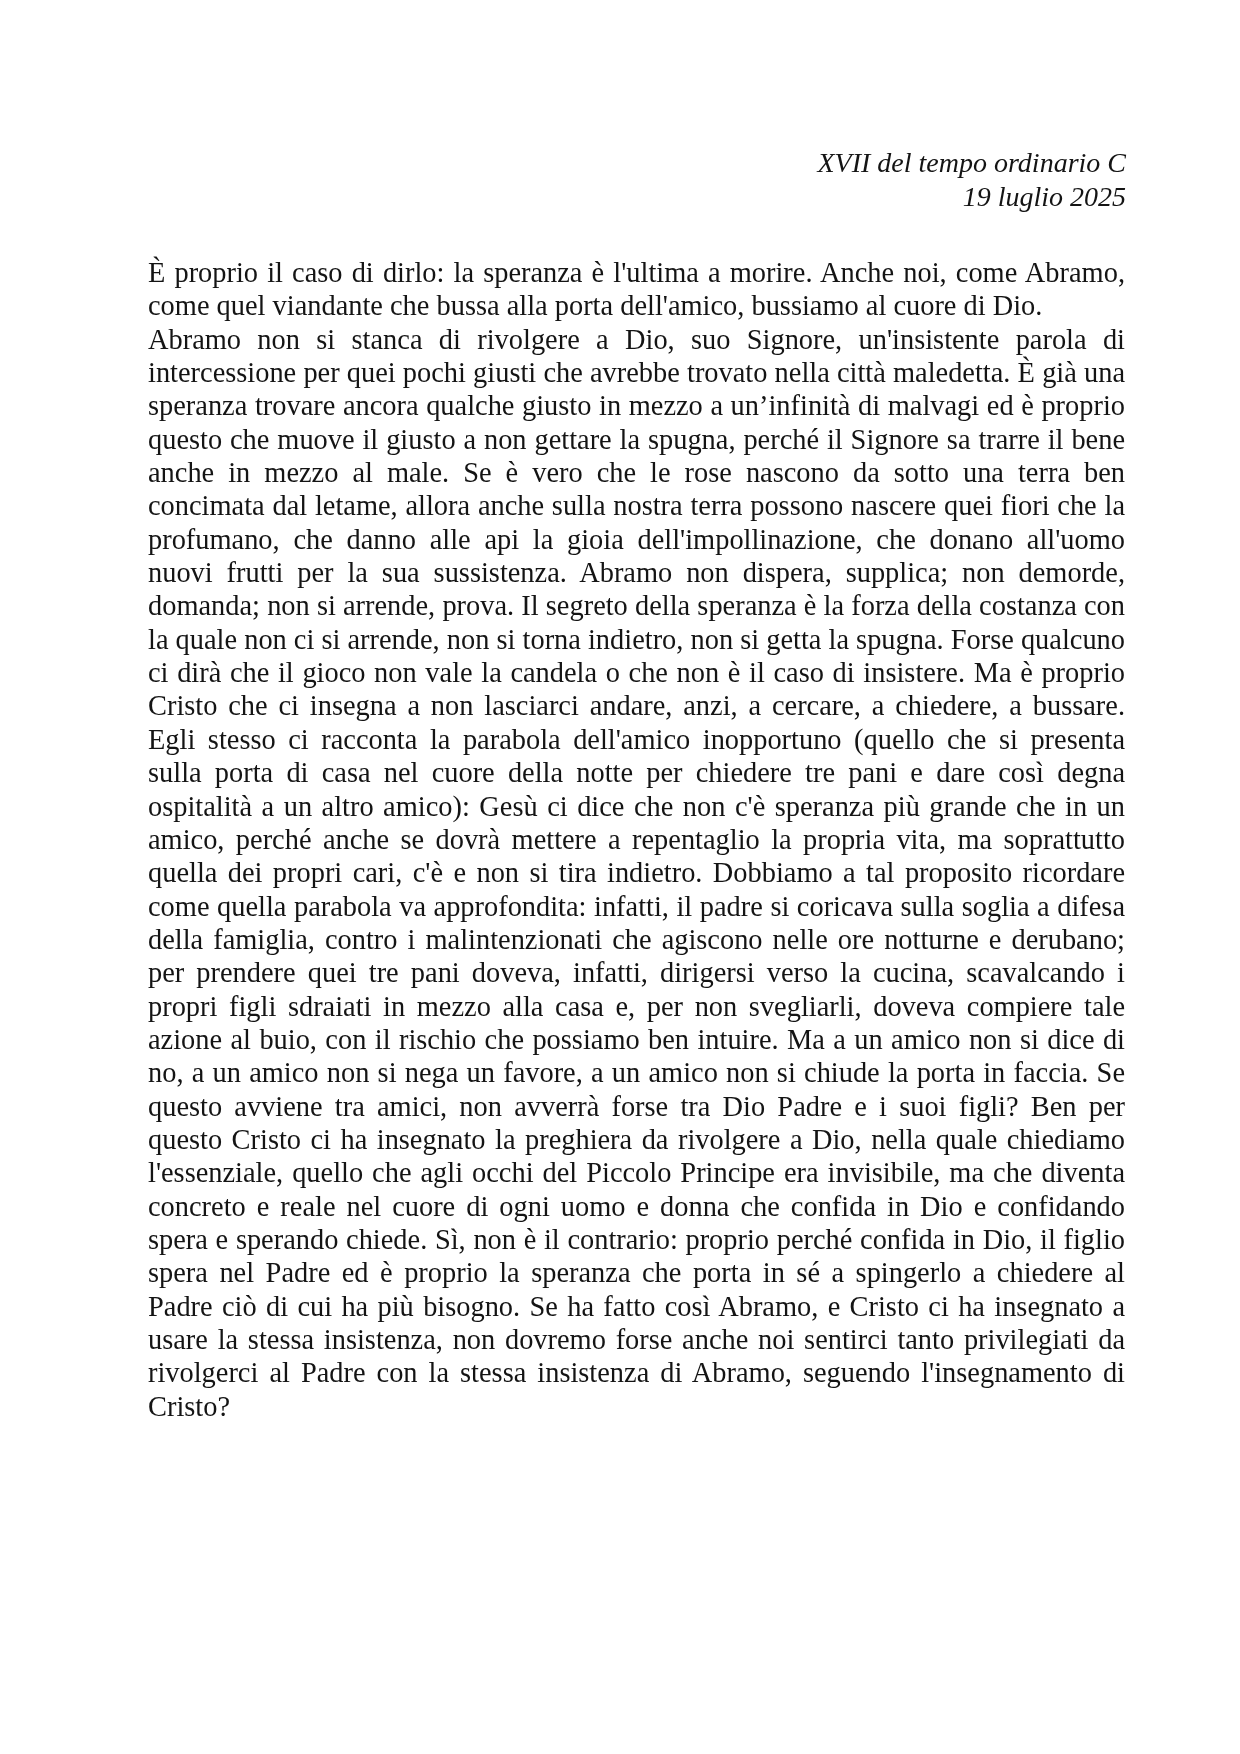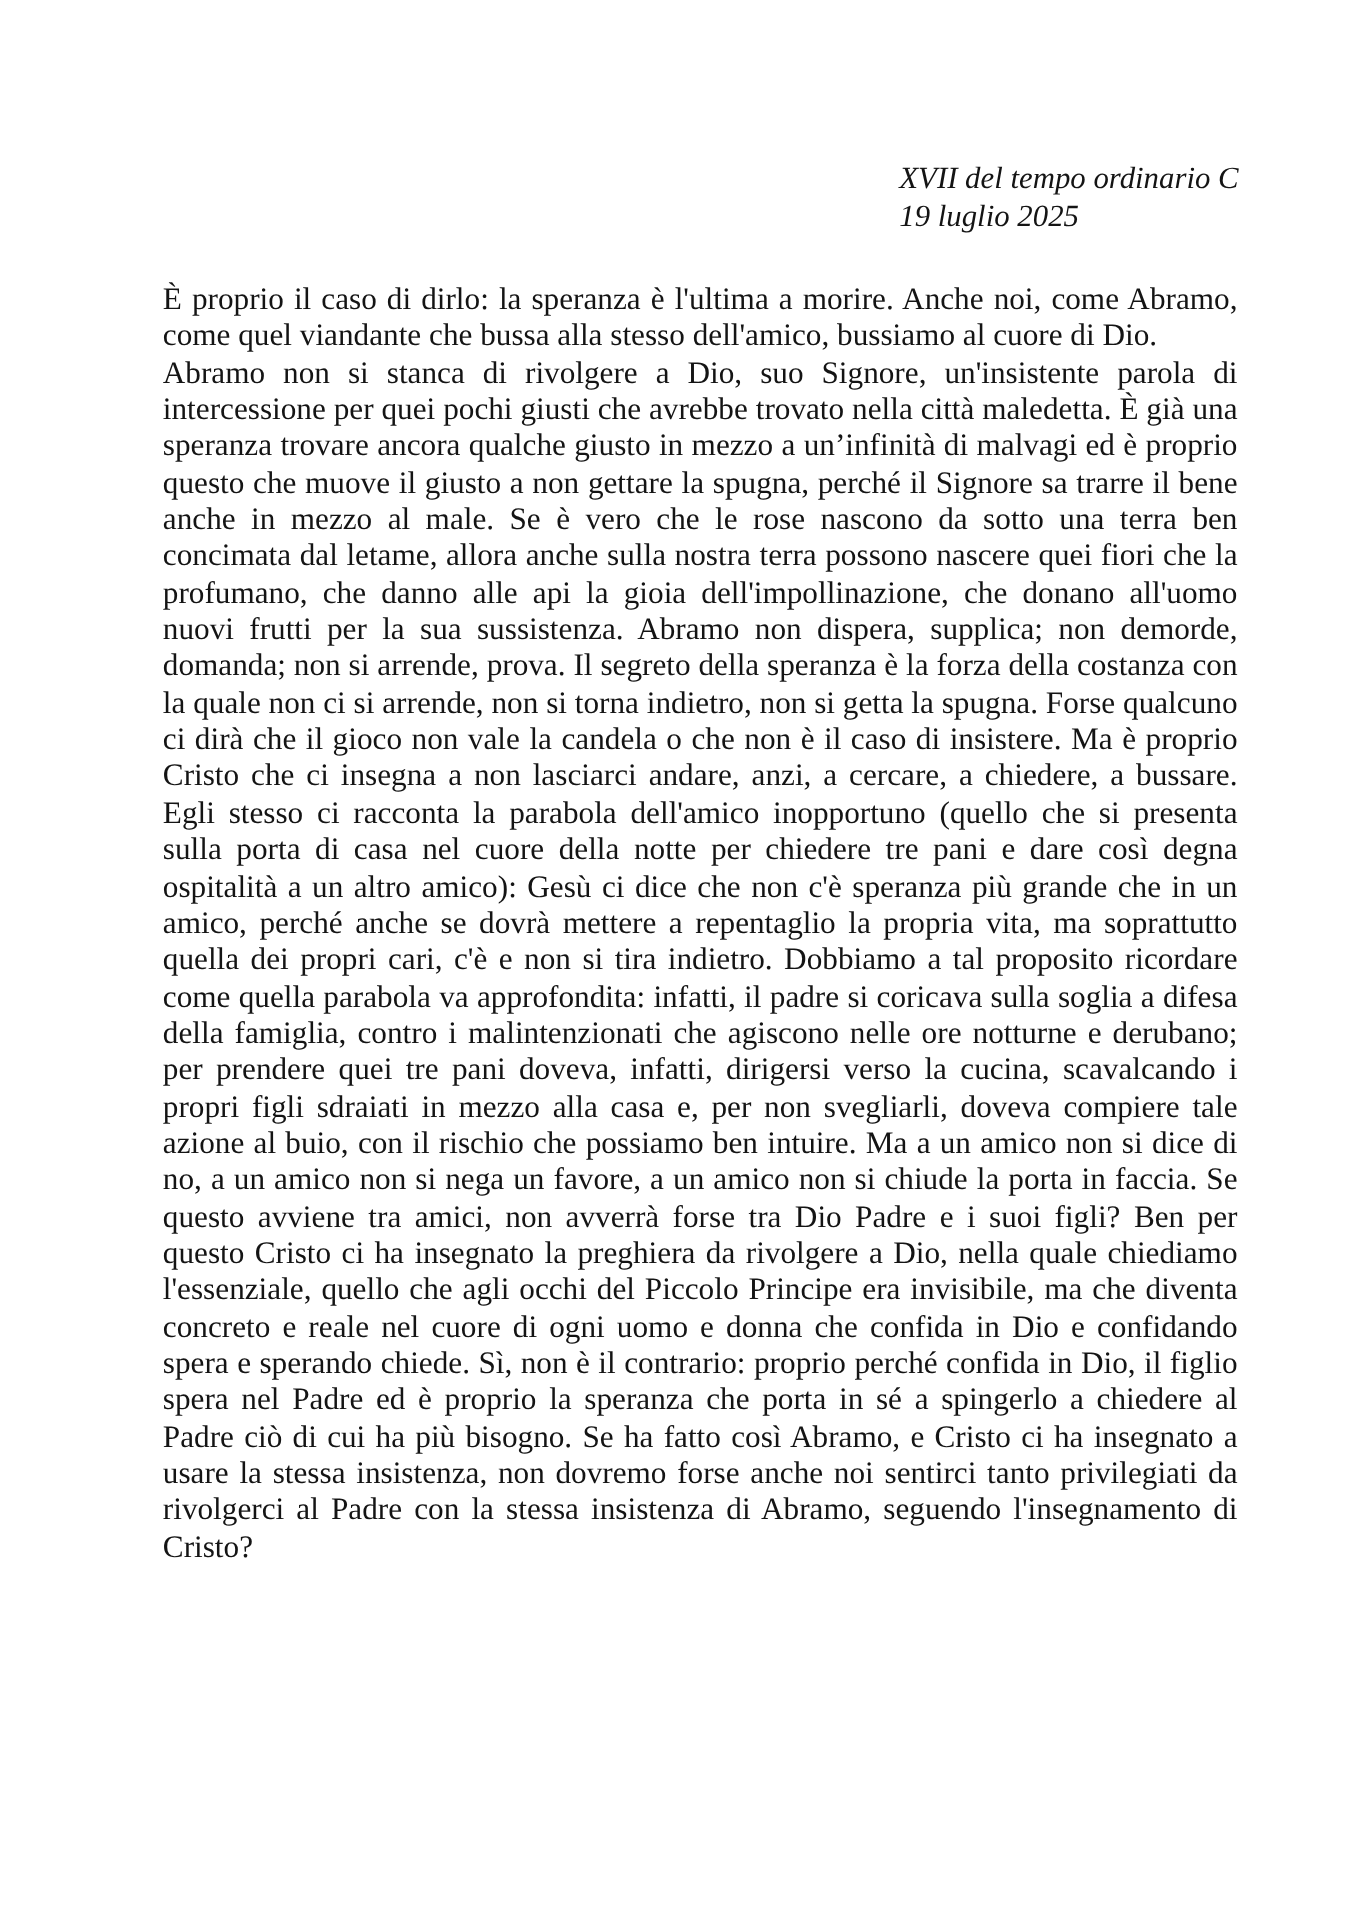--- a/index.html
+++ b/index.html
@@ -20,20 +20,21 @@
       left: 0;
       top: 0;
       width: 1240px;
       height: 1754px;
       background: #ffffff;
     }
     .header {
       position: absolute;
       right: 114px;
       top: 146px;
+      text-align: right;
       font-style: italic;
       font-size: 28px;
       line-height: 34px;
     }
     .header div {
       white-space: nowrap;
     }
     .body-text {
       position: absolute;
       left: 148px;
@@ -52,16 +53,16 @@
 </head>
 <body>
 
 <div class="page">
   <div class="header">
     <div>XVII del tempo ordinario C</div>
     <div>19 luglio 2025</div>
   </div>
 
   <div class="body-text">
-    <p>È proprio il caso di dirlo: la speranza è l'ultima a morire. Anche noi, come Abramo, come quel viandante che bussa alla stesso dell'amico, bussiamo al cuore di Dio.</p>
+    <p>È proprio il caso di dirlo: la speranza è l'ultima a morire. Anche noi, come Abramo, come quel viandante che bussa alla porta dell'amico, bussiamo al cuore di Dio.</p>
     <p>Abramo non si stanca di rivolgere a Dio, suo Signore, un'insistente parola di intercessione per quei pochi giusti che avrebbe trovato nella città maledetta. È già una speranza trovare ancora qualche giusto in mezzo a un’infinità di malvagi ed è proprio questo che muove il giusto a non gettare la spugna, perché il Signore sa trarre il bene anche in mezzo al male. Se è vero che le rose nascono da sotto una terra ben concimata dal letame, allora anche sulla nostra terra possono nascere quei fiori che la profumano, che danno alle api la gioia dell'impollinazione, che donano all'uomo nuovi frutti per la sua sussistenza. Abramo non dispera, supplica; non demorde, domanda; non si arrende, prova. Il segreto della speranza è la forza della costanza con la quale non ci si arrende, non si torna indietro, non si getta la spugna. Forse qualcuno ci dirà che il gioco non vale la candela o che non è il caso di insistere. Ma è proprio Cristo che ci insegna a non lasciarci andare, anzi, a cercare, a chiedere, a bussare. Egli stesso ci racconta la parabola dell'amico inopportuno (quello che si presenta sulla porta di casa nel cuore della notte per chiedere tre pani e dare così degna ospitalità a un altro amico): Gesù ci dice che non c'è speranza più grande che in un amico, perché anche se dovrà mettere a repentaglio la propria vita, ma soprattutto quella dei propri cari, c'è e non si tira indietro. Dobbiamo a tal proposito ricordare come quella parabola va approfondita: infatti, il padre si coricava sulla soglia a difesa della famiglia, contro i malintenzionati che agiscono nelle ore notturne e derubano; per prendere quei tre pani doveva, infatti, dirigersi verso la cucina, scavalcando i propri figli sdraiati in mezzo alla casa e, per non svegliarli, doveva compiere tale azione al buio, con il rischio che possiamo ben intuire. Ma a un amico non si dice di no, a un amico non si nega un favore, a un amico non si chiude la porta in faccia. Se questo avviene tra amici, non avverrà forse tra Dio Padre e i suoi figli? Ben per questo Cristo ci ha insegnato la preghiera da rivolgere a Dio, nella quale chiediamo l'essenziale, quello che agli occhi del Piccolo Principe era invisibile, ma che diventa concreto e reale nel cuore di ogni uomo e donna che confida in Dio e confidando spera e sperando chiede. Sì, non è il contrario: proprio perché confida in Dio, il figlio spera nel Padre ed è proprio la speranza che porta in sé a spingerlo a chiedere al Padre ciò di cui ha più bisogno. Se ha fatto così Abramo, e Cristo ci ha insegnato a usare la stessa insistenza, non dovremo forse anche noi sentirci tanto privilegiati da rivolgerci al Padre con la stessa insistenza di Abramo, seguendo l'insegnamento di Cristo?</p>
   </div>
 </div>
 
 </body></html>

